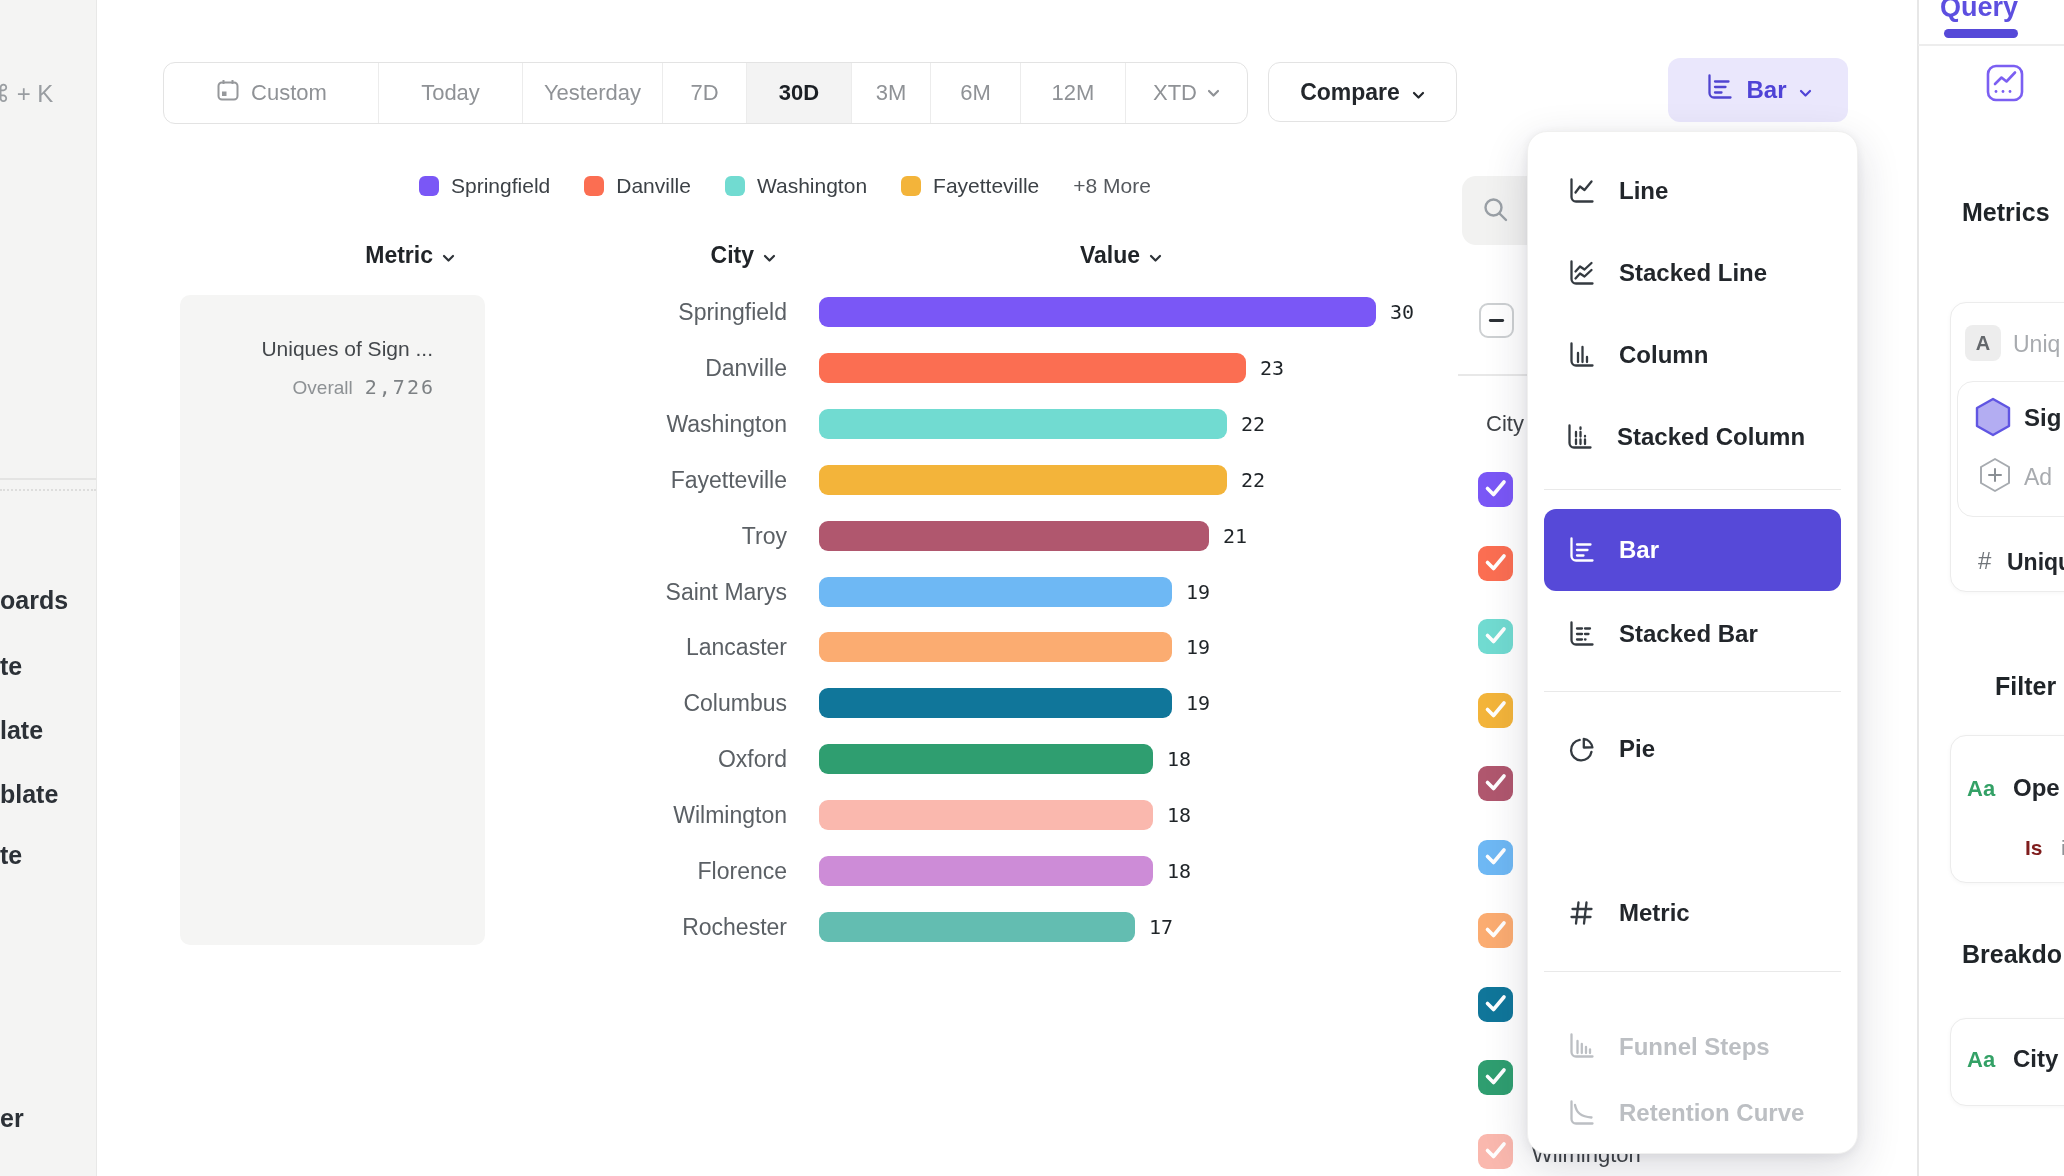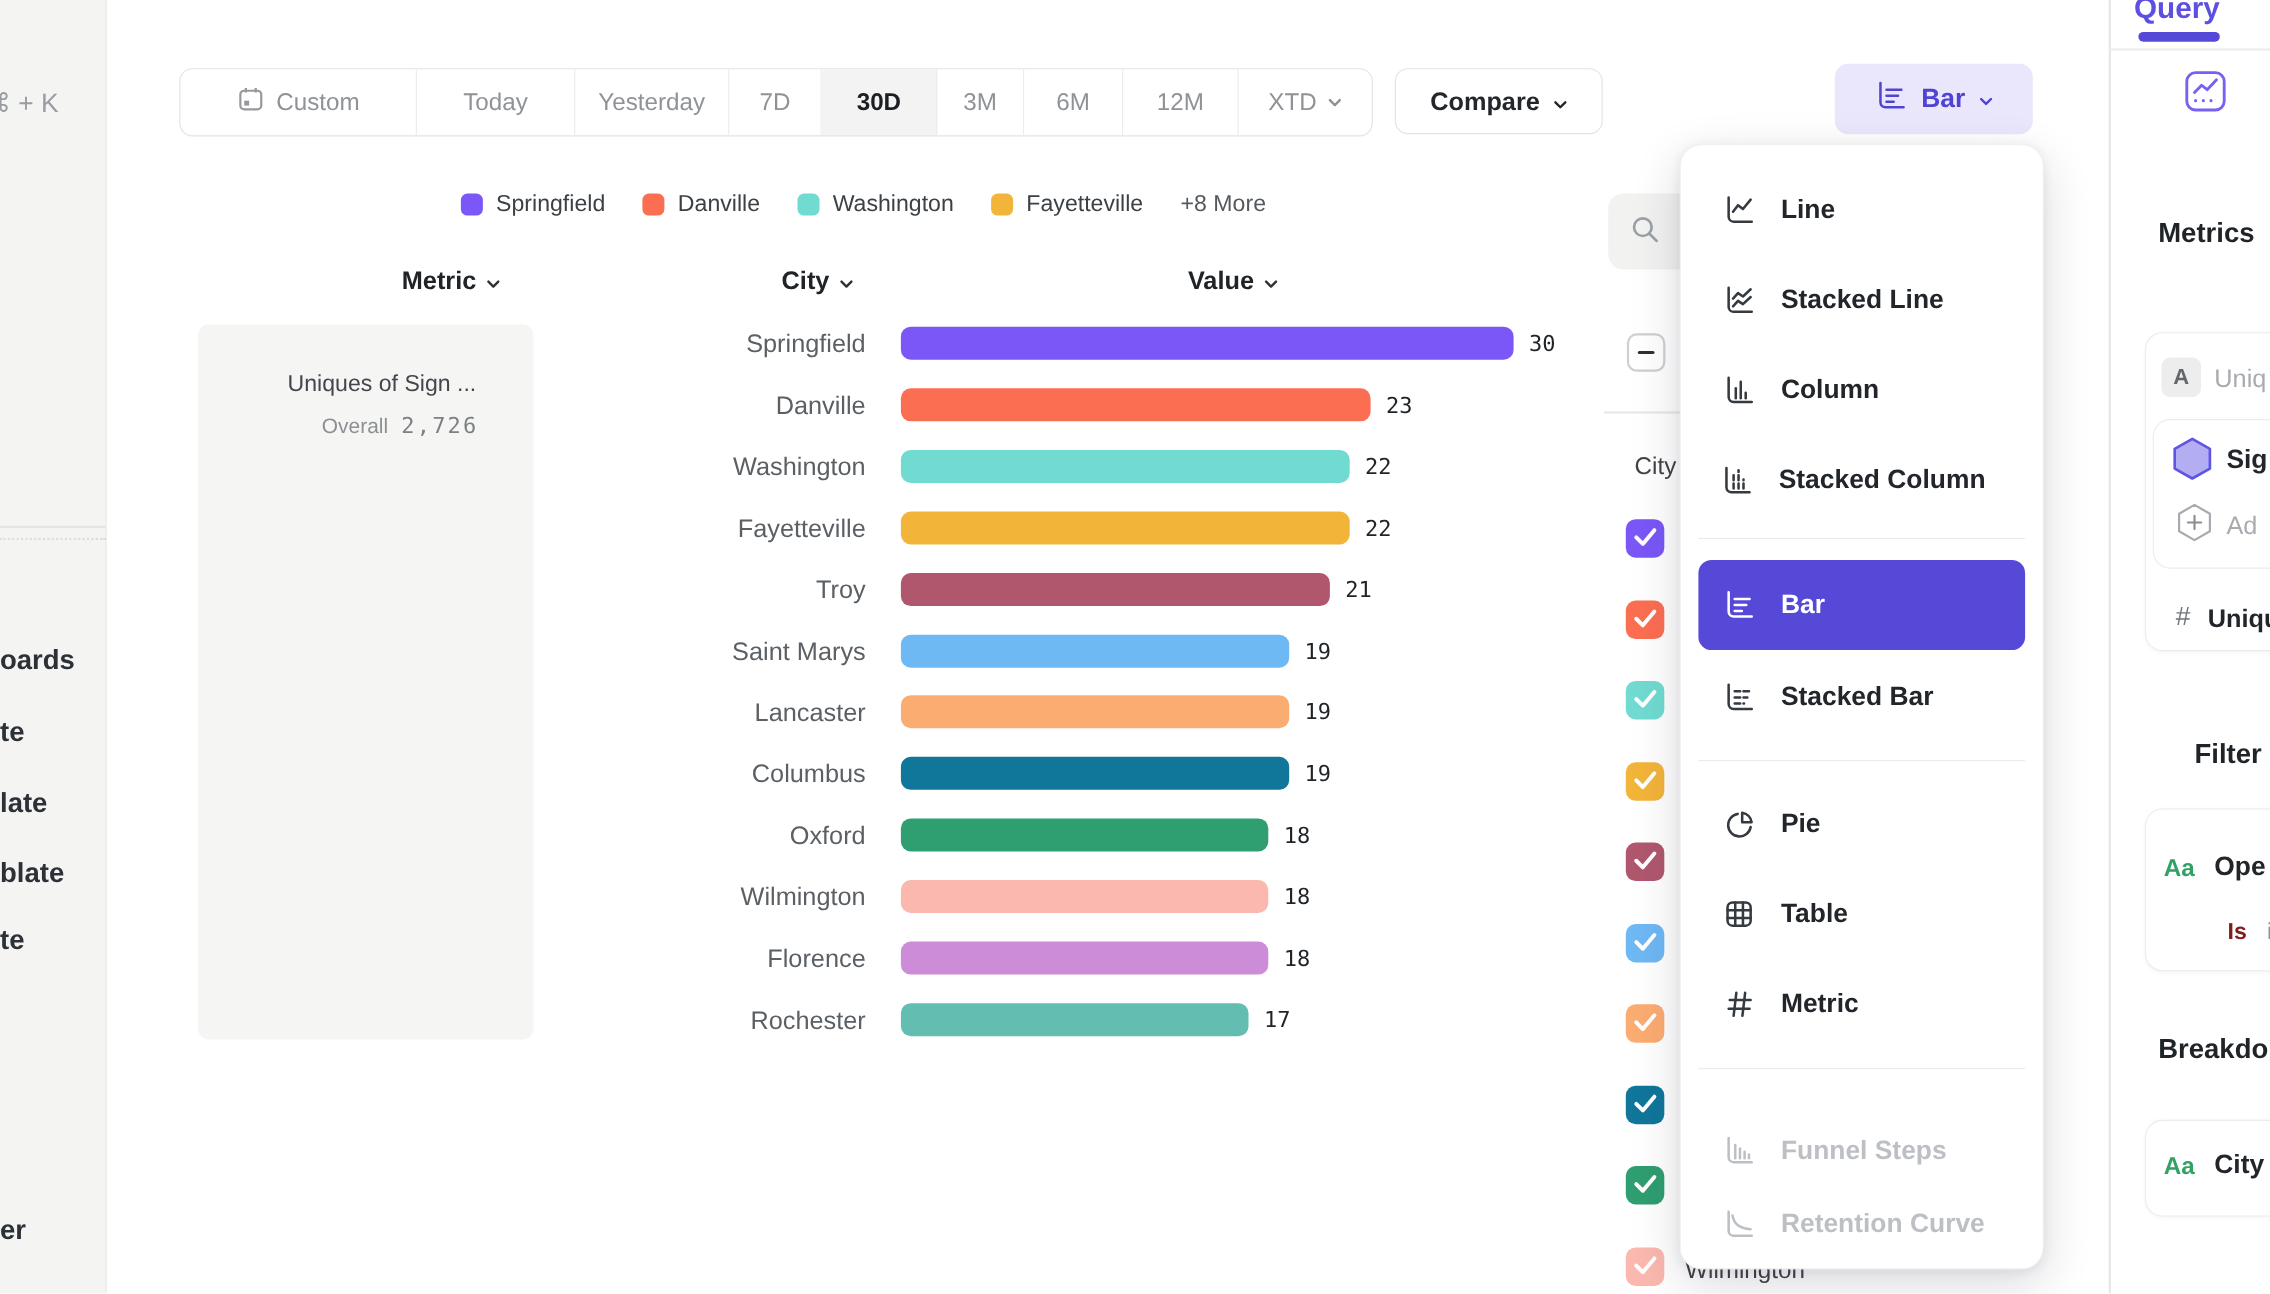--- a/index.html
+++ b/index.html
@@ -400,29 +400,20 @@
       </div>
       <div class="mi" style="top: 587px;">
         <span style="display:flex;">
           <svg width="30" height="30" viewBox="0 0 30 30" fill="none" stroke="#343a40" stroke-width="2.3" stroke-linecap="round" stroke-linejoin="round">
             <path d="M25.5 17.8A10.3 10.3 0 1 1 13.7 5.9"></path>
             <path d="M17.8 4.8a10.3 10.3 0 0 1 8.6 8.6l-8.6.1z"></path>
           </svg>
         </span>
         <span>Pie</span>
       </div>
-      <div class="mi" style="top: 669px;">
-        <span style="display:flex;">
-          <svg width="30" height="30" viewBox="0 0 30 30" fill="none" stroke="#343a40" stroke-width="2.3" stroke-linecap="round" stroke-linejoin="round">
-            <rect x="4.5" y="4.5" width="21" height="21" rx="4.5"></rect>
-            <path d="M4.5 11.5h21M4.5 18.5h21M11.5 4.5v21M18.5 4.5v21"></path>
-          </svg>
-        </span>
-        <span>Table</span>
-      </div>
       <div class="mi" style="top: 751px;">
         <span style="display:flex;">
           <svg width="30" height="30" viewBox="0 0 30 30" fill="none" stroke="#343a40" stroke-width="2.3" stroke-linecap="round" stroke-linejoin="round">
             <path d="M12.5 4.5L10 25.5M20.5 4.5L18 25.5M6.5 11h19M5.5 19h19"></path>
           </svg>
         </span>
         <span>Metric</span>
       </div>
       <div class="mi disabled" style="top: 869px; align-items: flex-end;">
         <span style="display:flex;">

